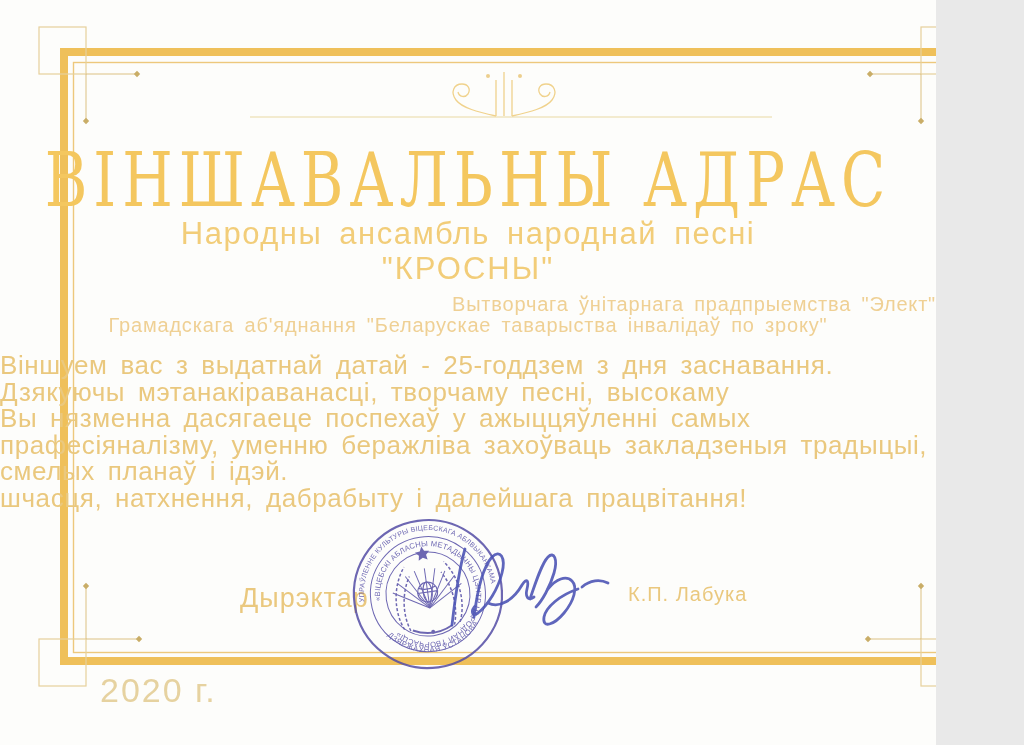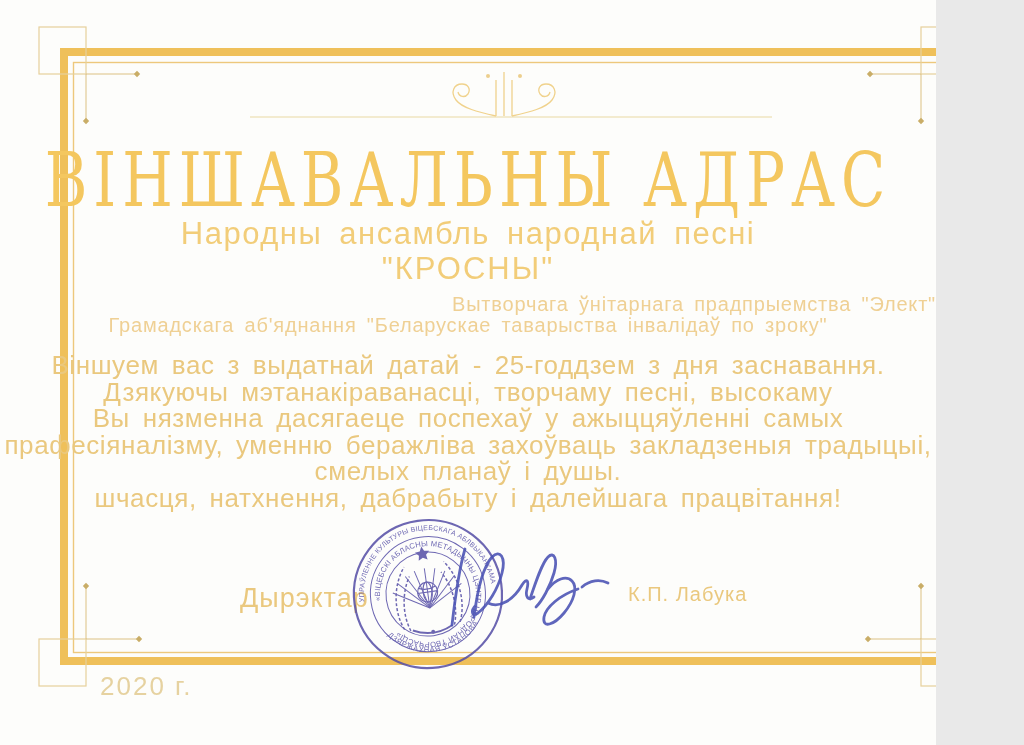--- a/index.html
+++ b/index.html
@@ -11,25 +11,25 @@
   .frame-svg{position:absolute;left:0;top:0;}
   .txt{position:absolute;left:0;right:0;text-align:center;white-space:nowrap;}
   .title{
     top:136px;font-family:"DejaVu Serif",serif;font-size:58px;font-weight:400;
     color:#f4c75f;letter-spacing:6px;transform:scaleY(1.3);transform-origin:50% 0;
   }
   .recipient1{top:216px;font-size:31px;color:#f2cd79;letter-spacing:1.5px;word-spacing:7px;}
   .recipient2{top:251px;font-size:31px;color:#f2cd79;letter-spacing:2px;}
   .org1{top:293px;font-size:20px;color:#efd094;letter-spacing:.8px;word-spacing:4px;text-align:right;}
   .org2{top:314px;font-size:20px;color:#efd094;letter-spacing:.8px;word-spacing:4px;}
-  .body-block{position:absolute;left:0;right:0;top:352px;text-align:center;}
+  .body-block{position:absolute;left:0;right:0;top:352px;}
   .body-block div{font-size:26px;line-height:26.5px;color:#eac87e;letter-spacing:.6px;word-spacing:5px;white-space:nowrap;}
   .director{position:absolute;left:240px;top:583px;font-size:27px;color:#eac87e;letter-spacing:1px;}
   .signer{position:absolute;left:628px;top:583px;font-size:20px;color:#eac87e;letter-spacing:1px;}
-  .year{position:absolute;left:100px;top:671px;font-size:26px;color:#e6d2a0;letter-spacing:2px;}
+  .year{position:absolute;left:100px;top:671px;font-size:34px;color:#e6d2a0;letter-spacing:2px;}
   .stamp{position:absolute;left:350px;top:516px;opacity:.85;transform:rotate(-8deg);}
   .sig{position:absolute;left:430px;top:533px;opacity:.88;}
   .scan-edge{
     position:absolute;left:1020px;top:12px;width:2px;height:733px;
     background:linear-gradient(to bottom,rgba(70,70,78,.15) 0%,rgba(70,70,78,.35) 45%,rgba(60,60,68,.8) 82%,#2f2f37 100%);
   }
   .scan-corner{position:absolute;left:1017px;top:694px;width:7px;height:51px;background:#2e2e36;}
 </style>
 </head>
 <body>
@@ -98,21 +98,21 @@
   <div class="txt recipient1">Народны ансамбль народнай песні</div>
   <div class="txt recipient2">"КРОСНЫ"</div>
   <div class="txt org1">Вытворчага ўнітарнага прадпрыемства "Элект"</div>
   <div class="txt org2">Грамадскага аб'яднання "Беларускае таварыства інвалідаў по зроку"</div>
 
   <div class="body-block">
     <div>Віншуем вас з выдатнай датай - 25-годдзем з дня заснавання.</div>
     <div>Дзякуючы мэтанакіраванасці, творчаму песні, высокаму</div>
     <div>Вы нязменна дасягаеце поспехаў у ажыццяўленні самых</div>
     <div>прафесіяналізму, уменню беражліва захоўваць закладзеныя традыцыі,</div>
-    <div>смелых планаў і душы.</div>
+    <div>смелых планаў і ідэй.</div>
     <div>шчасця, натхнення, дабрабыту і далейшага працвітання!</div>
   </div>
 
   <div class="director">Дырэктар</div>
   <div class="signer">К.П. Лабука</div>
   <div class="year">2020 г.</div>
 
   <svg class="stamp" width="157" height="157" viewBox="0 0 157 157">
     <defs>
       <path id="ringTop" d="M 14,78 A 64,64 0 0 1 142,78"></path>

